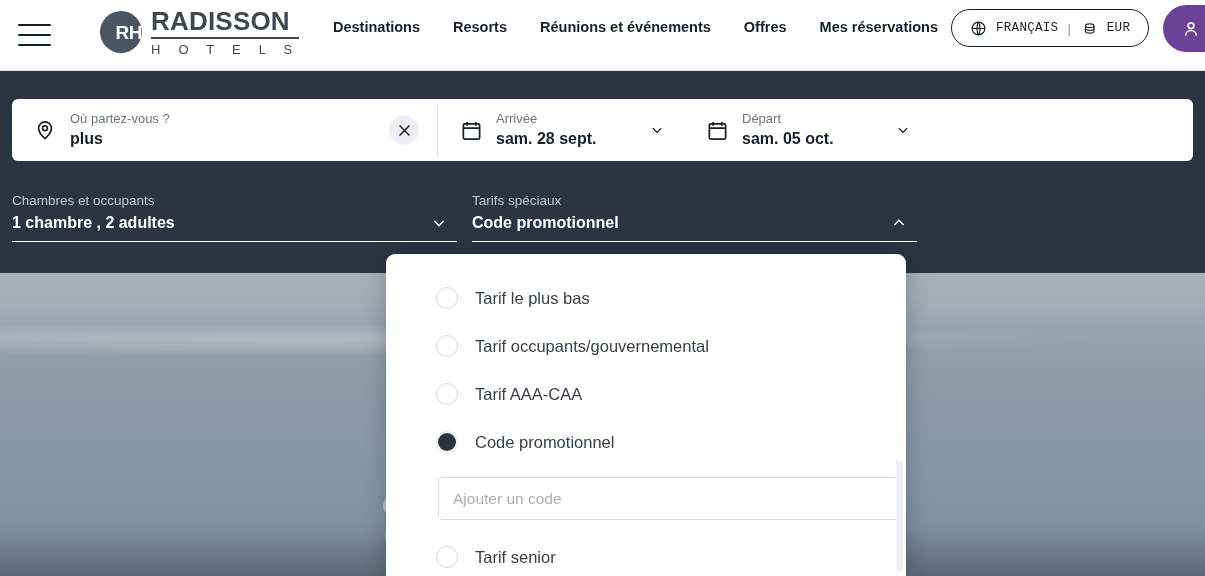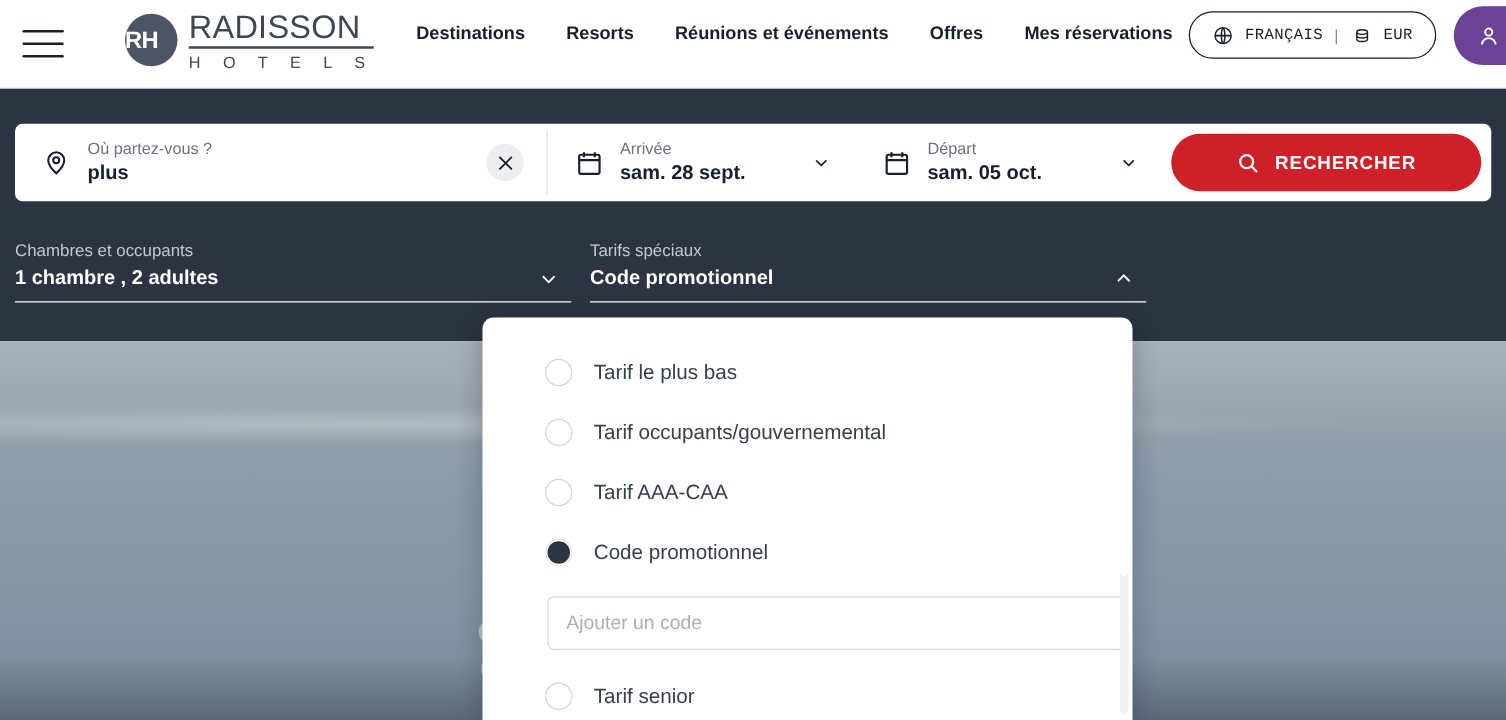--- a/index.html
+++ b/index.html
@@ -29,36 +29,36 @@
     display: block; width: 33px; height: 2px; background: #16202c; border-radius: 1px;
   }
 
   .logo-wrap {
     position: absolute; left: 100px; top: 8px;
     display: flex; align-items: center; gap: 9px; cursor: pointer;
   }
   .logo-mark {
     width: 42px; height: 42px; border-radius: 50%;
     background: #4b5563; position: relative; flex: none;
-    display: flex; align-items: center; justify-content: flex-start;
+    display: flex; align-items: center; justify-content: flex-end;
   }
   .logo-mark .rh {
     color: #ffffff; font-weight: bold; font-size: 19px;
     letter-spacing: -0.5px; font-family: "Liberation Sans", sans-serif;
     line-height: 1;
   }
   .logo-mark::after{
     content:""; position:absolute; right:-1px; top:9px;
     width:10px; height:24px; background:#fff;
     clip-path: polygon(0 0, 100% 0, 100% 100%, 0 100%);
     border-radius:0 12px 12px 0; opacity:0;
   }
   .logo-text { display: flex; flex-direction: column; line-height: 1; }
   .logo-top {
-    font-size: 26px; font-weight: normal; color: #3e4854; letter-spacing: 0.2px;
+    font-size: 26px; font-weight: bold; color: #3e4854; letter-spacing: 0.2px;
     border-bottom: 2px solid #3e4854; padding-bottom: 3px;
   }
   .logo-bottom {
     font-size: 13px; color: #3e4854; letter-spacing: 7.2px;
     padding-top: 4px; font-weight: 500;
   }
 
   .nav {
     position: absolute; left: 333px; top: 19px;
     display: flex; align-items: center; gap: 33px;
@@ -333,29 +333,20 @@
           <span class="field-label">Départ</span>
           <span class="field-value">sam. 05 oct.</span>
         </span>
         <span class="chev">
           <svg class="icon-svg" width="14" height="14" viewBox="0 0 24 24" fill="none" stroke="#16202c" stroke-width="2.2">
             <path d="M5 9l7 7 7-7"></path>
           </svg>
         </span>
       </div>
 
-      <button class="search-btn">
-        <span>
-          <svg class="icon-svg" width="19" height="19" viewBox="0 0 24 24" fill="none" stroke="#ffffff" stroke-width="2.2">
-            <circle cx="10.5" cy="10.5" r="6.5"></circle>
-              <path d="M15.5 15.5L21 21"></path>
-          </svg>
-        </span>
-        <span>RECHERCHER</span>
-      </button>
     </div>
 
     <div class="row2">
       <div class="dd left">
         <div class="dd-label">Chambres et occupants</div>
         <div class="dd-value">1 chambre , 2 adultes</div>
         <span class="dd-chev">
           <svg class="icon-svg" width="16" height="16" viewBox="0 0 24 24" fill="none" stroke="#ffffff" stroke-width="2.2">
             <path d="M5 9l7 7 7-7"></path>
           </svg>

